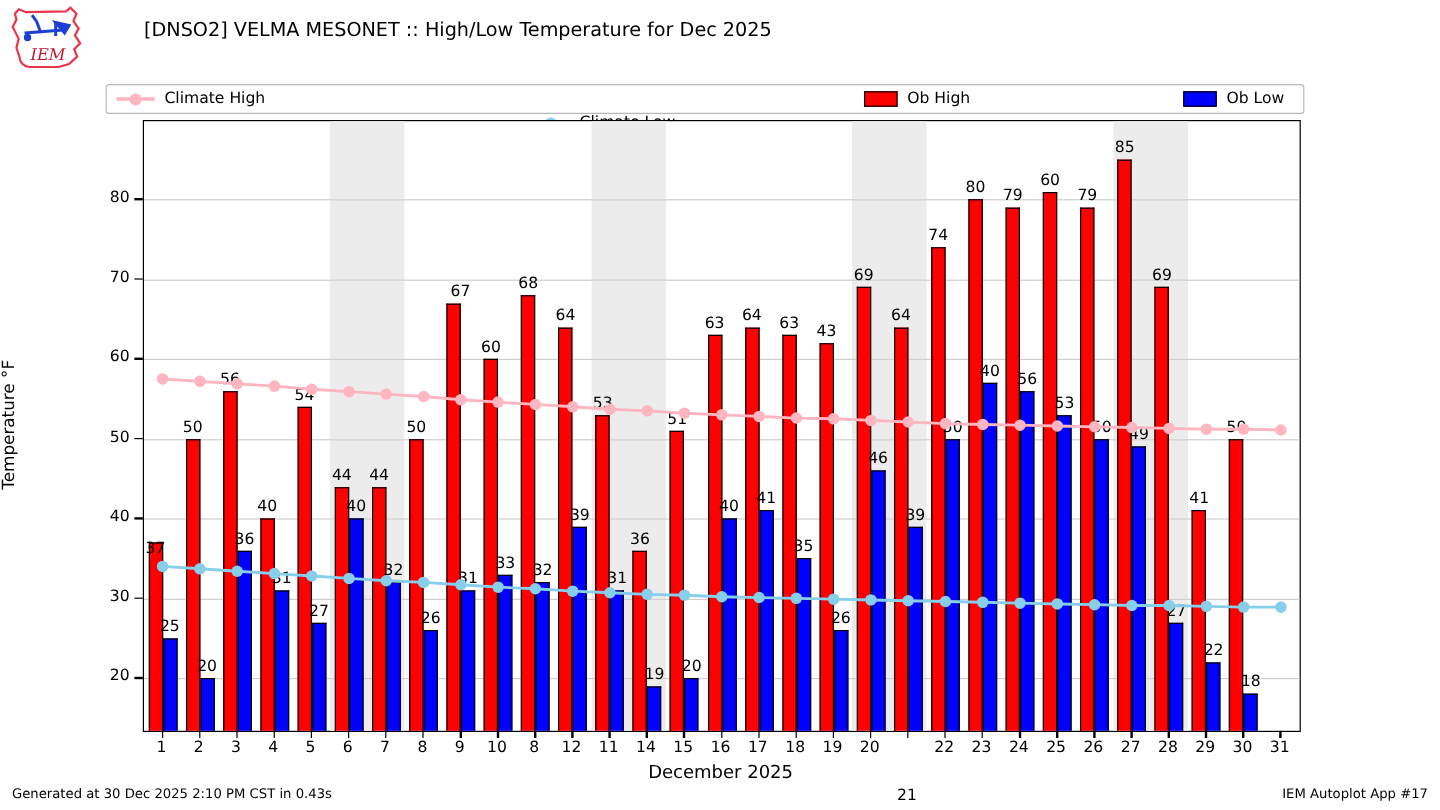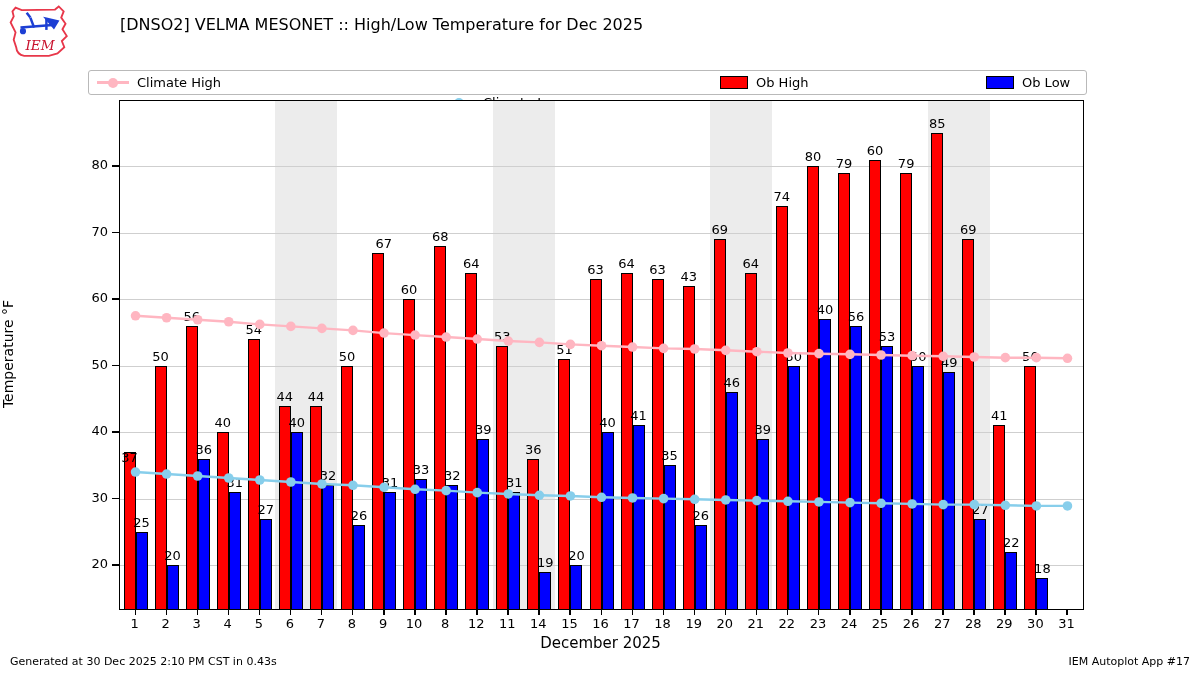--- a/index.html
+++ b/index.html
@@ -334,21 +334,21 @@
     <div class="xtick-label" style="left: 587.5px;">16</div>
     <div class="xtick" style="left: 631.565px;"></div>
     <div class="xtick-label" style="left: 618.565px;">17</div>
     <div class="xtick" style="left: 662.629px;"></div>
     <div class="xtick-label" style="left: 649.629px;">18</div>
     <div class="xtick" style="left: 693.694px;"></div>
     <div class="xtick-label" style="left: 680.694px;">19</div>
     <div class="xtick" style="left: 724.758px;"></div>
     <div class="xtick-label" style="left: 711.758px;">20</div>
     <div class="xtick" style="left: 755.823px;"></div>
-    <div class="xtick-label" style="left: 742.823px;">21</div>
+    <div class="xtick-label" style="left: 742.823px; margin-top: 40px;">21</div>
     <div class="xtick" style="left: 786.887px;"></div>
     <div class="xtick-label" style="left: 773.887px;">22</div>
     <div class="xtick" style="left: 817.952px;"></div>
     <div class="xtick-label" style="left: 804.952px;">23</div>
     <div class="xtick" style="left: 849.016px;"></div>
     <div class="xtick-label" style="left: 836.016px;">24</div>
     <div class="xtick" style="left: 880.081px;"></div>
     <div class="xtick-label" style="left: 867.081px;">25</div>
     <div class="xtick" style="left: 911.145px;"></div>
     <div class="xtick-label" style="left: 898.145px;">26</div>

